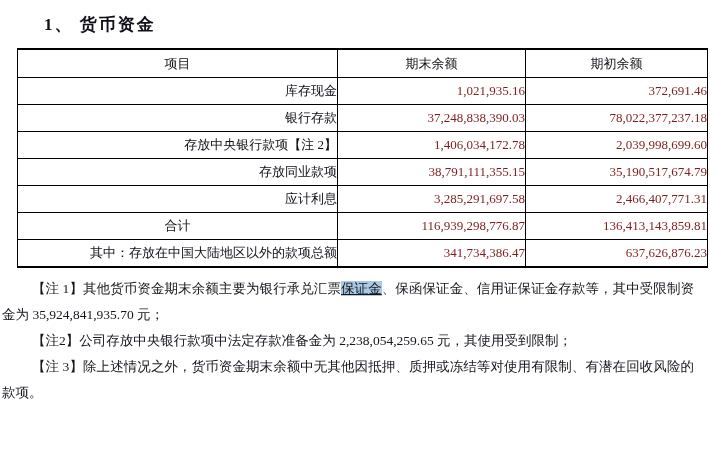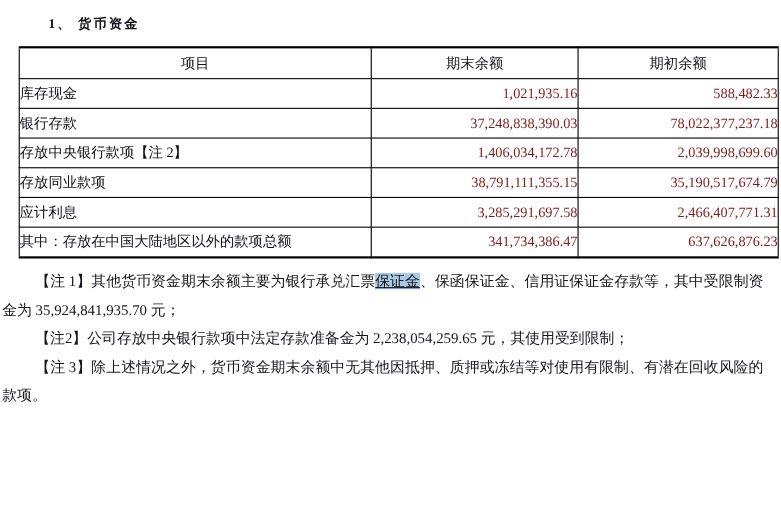--- a/index.html
+++ b/index.html
@@ -1,36 +1,36 @@
 <!DOCTYPE html>
 <html><head>
 <meta charset="utf-8">
 <style>
   html,body{margin:0;padding:0;}
   body{
     width:710px;height:459px;background:#ffffff;overflow:hidden;
     font-family:"Liberation Serif","DejaVu Serif",serif;color:#101018;
   }
   .title{
-    margin:13px 0 0 44px;font-size:12px;font-weight:bold;letter-spacing:2px;
+    margin:13px 0 0 44px;font-size:17px;font-weight:bold;letter-spacing:2px;
   }
   table.money{
     border-collapse:collapse;table-layout:fixed;width:690px;
     margin:12px 0 0 17px;
     border-top:2.5px solid #000;border-bottom:2.5px solid #000;
   }
   table.money col.c1{width:320px;}
   table.money col.c2{width:188px;}
   table.money col.c3{width:182px;}
   table.money th,table.money td{
     border:1px solid #000;font-weight:normal;font-size:13px;
     height:26px;padding:0;white-space:nowrap;overflow:hidden;
   }
   table.money th{text-align:center;height:27px;}
-  td.lab{text-align:left;padding-left:8px;}
+  td.lab{text-align:right;padding-left:8px;}
   td.lab.center{text-align:center;padding-left:0;}
   td.num{text-align:right;padding-right:11px;color:#7f1d1d;}
   .notes{
     margin:8px 16px 0 2px;font-size:13.5px;line-height:26px;
     text-align:justify;color:#15151d;
   }
   .notes p{margin:0;text-indent:30px;}
   .hl{background:#abc9e3;text-decoration:underline;}
 </style>
 </head>
@@ -48,21 +48,21 @@
     <tr>
       <th>项目</th>
       <th>期末余额</th>
       <th>期初余额</th>
     </tr>
   </thead>
   <tbody>
       <tr>
         <td class="lab">库存现金</td>
         <td class="num">1,021,935.16</td>
-        <td class="num">588,482.33</td>
+        <td class="num">372,691.46</td>
       </tr>
       <tr>
         <td class="lab">银行存款</td>
         <td class="num">37,248,838,390.03</td>
         <td class="num">78,022,377,237.18</td>
       </tr>
       <tr>
         <td class="lab">存放中央银行款项【注 2】</td>
         <td class="num">1,406,034,172.78</td>
         <td class="num">2,039,998,699.60</td>
@@ -71,20 +71,25 @@
         <td class="lab">存放同业款项</td>
         <td class="num">38,791,111,355.15</td>
         <td class="num">35,190,517,674.79</td>
       </tr>
       <tr>
         <td class="lab">应计利息</td>
         <td class="num">3,285,291,697.58</td>
         <td class="num">2,466,407,771.31</td>
       </tr>
       <tr>
+        <td class="lab center">合计</td>
+        <td class="num">116,939,298,776.87</td>
+        <td class="num">136,413,143,859.81</td>
+      </tr>
+      <tr>
         <td class="lab">其中：存放在中国大陆地区以外的款项总额</td>
         <td class="num">341,734,386.47</td>
         <td class="num">637,626,876.23</td>
       </tr>
     </tbody>
 </table>
 
 <div class="notes">
   <p><span>【注 1】其他货币资金期末余额主要为银行承兑汇票</span><span class="hl">保证金</span><span>、保函保证金、信用证保证金存款等，其中受限制资金为 35,924,841,935.70 元；</span></p>
   <p>【注2】公司存放中央银行款项中法定存款准备金为 2,238,054,259.65 元，其使用受到限制；</p>

